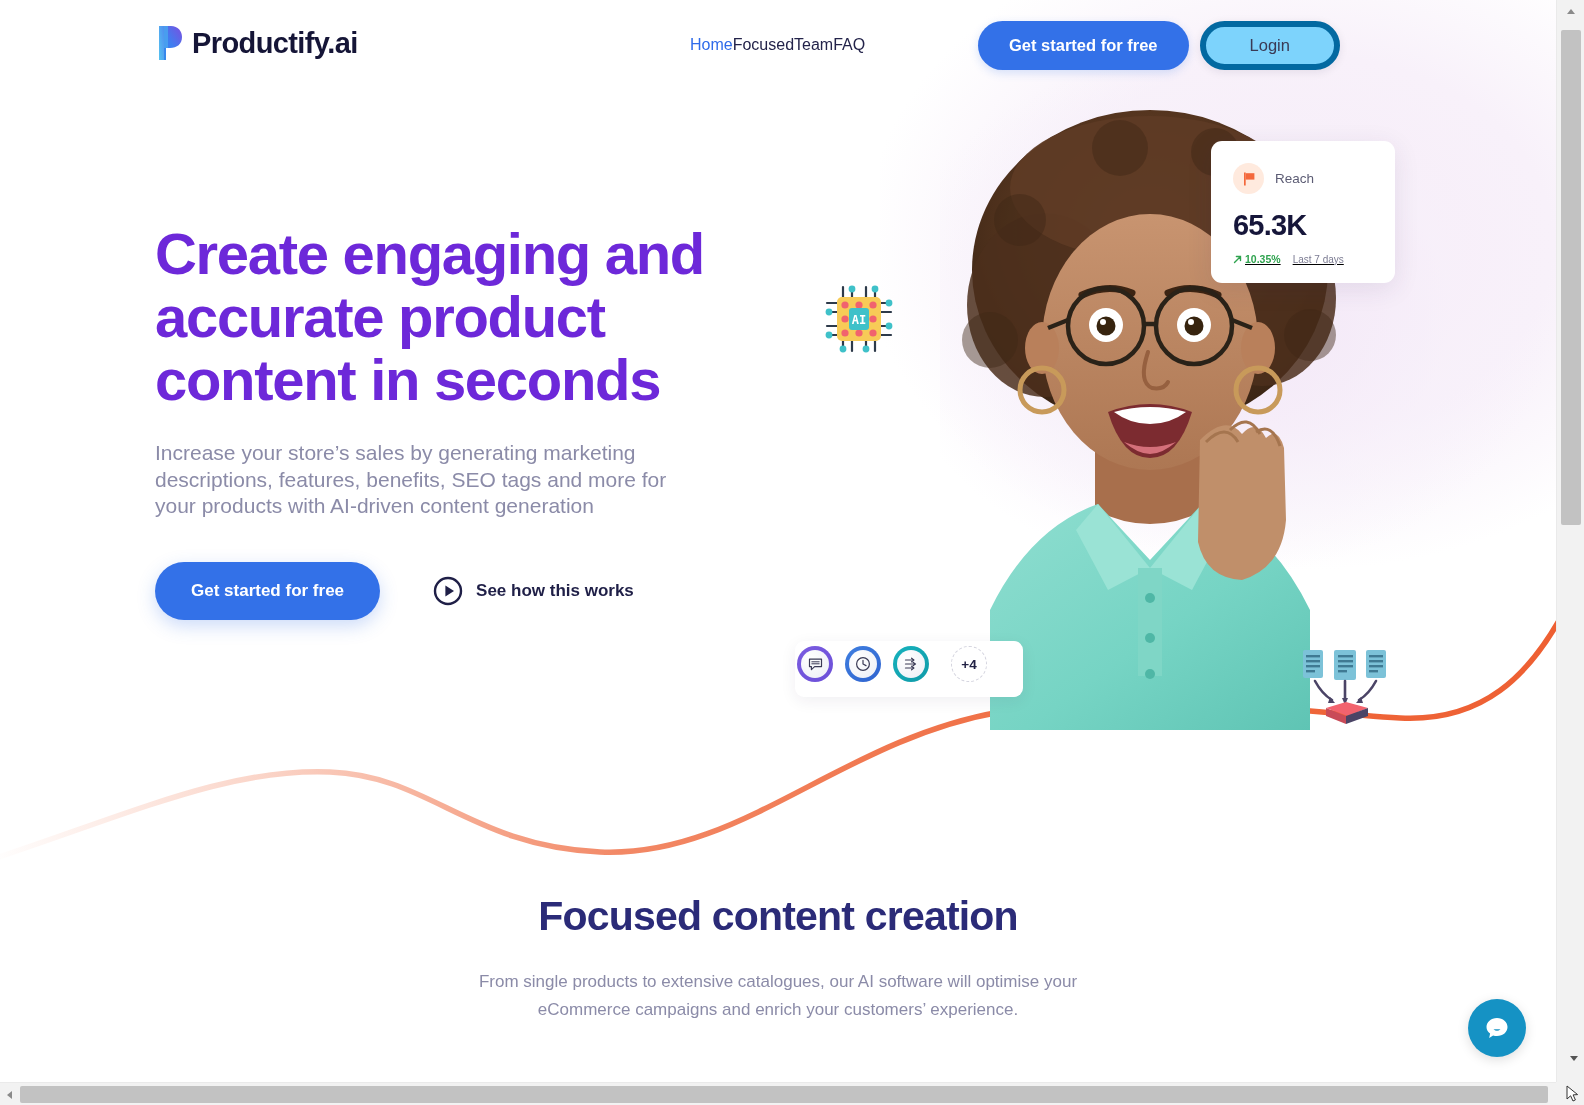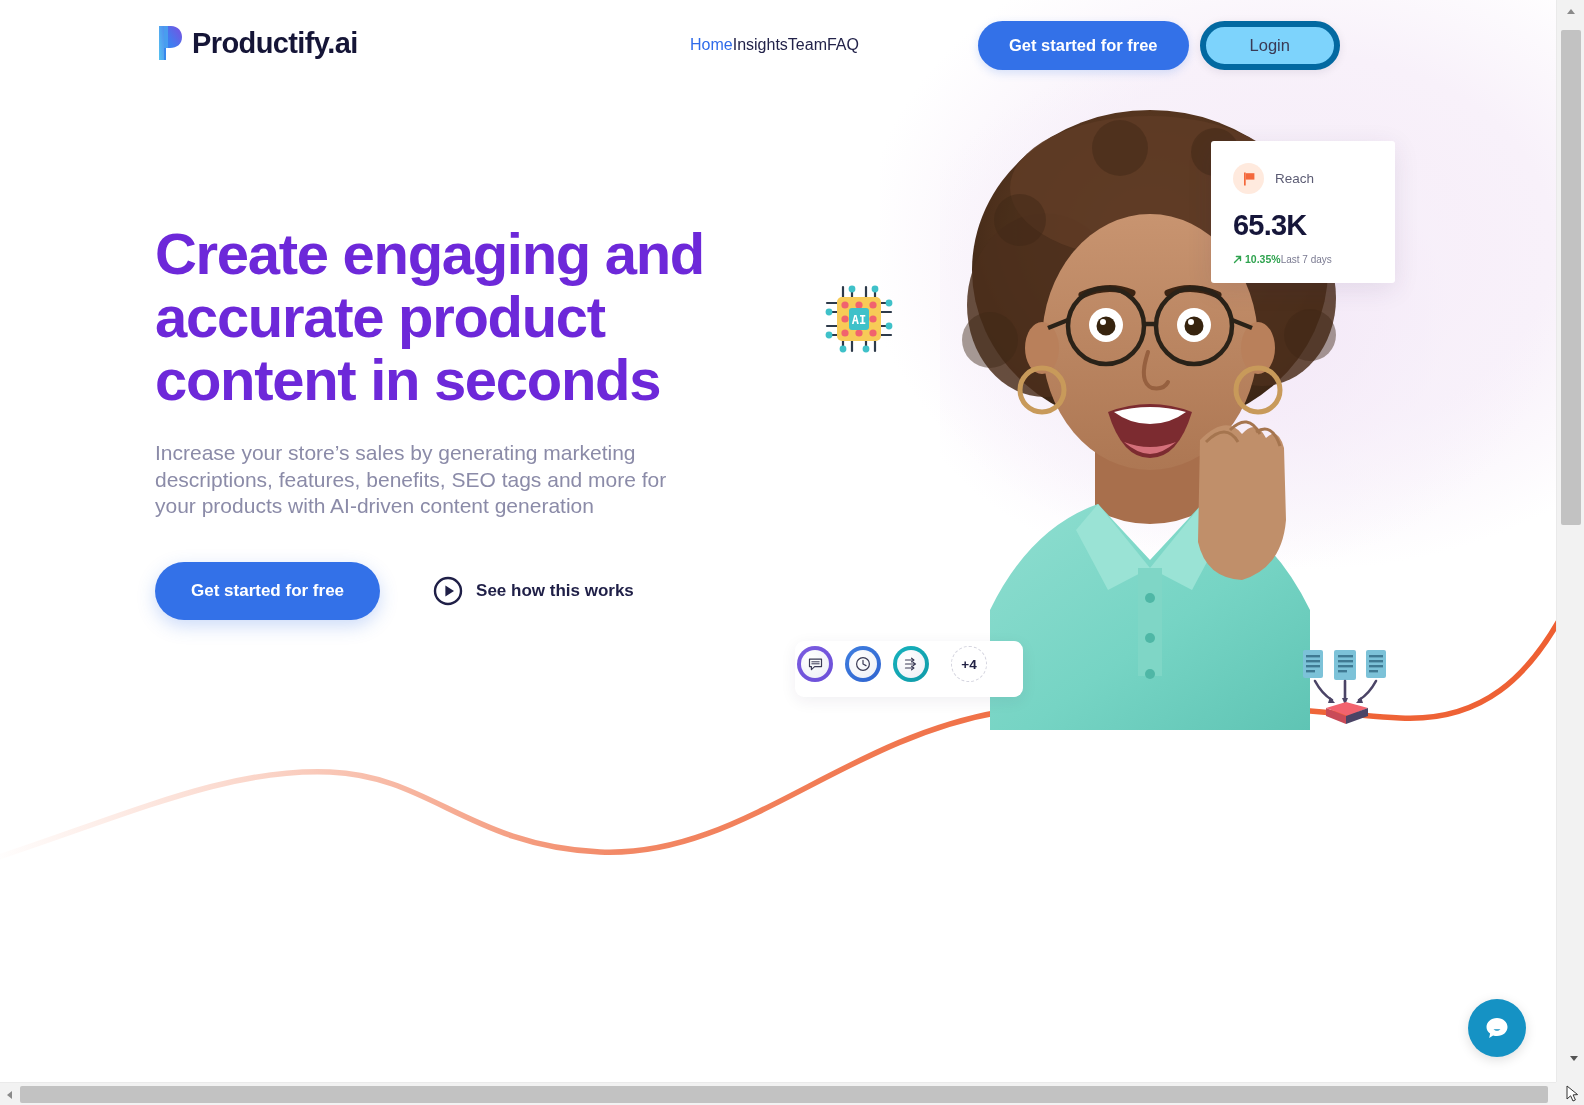--- a/index.html
+++ b/index.html
@@ -189,42 +189,42 @@
     left: 110px; top: 10px;
     width: 560px; height: 640px;
   }
 
   
   .stat-card {
     position: absolute;
     left: 1211px; top: 141px;
     width: 184px; height: 142px;
     background: #ffffff;
-    border-radius: 3px;
+    border-radius: 11px;
     box-shadow: 0 6px 26px rgba(60,40,90,0.10);
     padding: 22px 20px 0 22px;
     z-index: 30;
   }
   .stat-head { display: flex; align-items: center; gap: 11px; }
   .stat-badge {
     width: 31px; height: 31px;
     border-radius: 50%;
     background: #ffeade;
     display: flex; align-items: center; justify-content: center;
   }
   .stat-label { font-size: 13.5px; color: #5c5c74; }
   .stat-value {
     margin-top: 17px;
     font-size: 29px;
     font-weight: 700;
     letter-spacing: -0.8px;
     color: #16163a;
     line-height: 1;
   }
-  .stat-foot { margin-top: 13px; display: flex; align-items: center; gap: 0; }
+  .stat-foot { margin-top: 13px; display: flex; align-items: center; gap: 12px; text-decoration: underline; }
   .stat-delta {
     display: flex; align-items: center; gap: 3px;
     font-size: 10.5px; font-weight: 700; color: #2fa34f;
   }
   .stat-period { font-size: 10px; color: #7b7b92; }
 
   
   .badge-card {
     position: absolute;
     left: 795px; top: 641px;
@@ -398,21 +398,21 @@
           </defs>
           <path d="M4 2 L16 2 C23 2 27 7 27 13 C27 20 22 24 15 24 L11 24 L11 36 L4 36 Z" fill="url(#lg1)"></path>
           <path d="M4 2 L9 2 L9 36 L4 36 Z" fill="url(#lg2)"></path>
           <path d="M9 2 L13 2 L13 24 L9 24 Z" fill="#4aa3ef" opacity="0.85"></path>
         </svg>
         <span class="logo-text">Productify.ai</span>
       </div>
 
       <nav class="main-nav">
         <a href="#" class="active">Home</a>
-        <a href="#">Insights</a>
+        <a href="#">Focused</a>
         <a href="#">Team</a>
         <a href="#">FAQ</a>
       </nav>
 
       <div class="header-cta">
         <button class="btn-primary-sm">Get started for free</button>
         <button class="btn-login">Login</button>
       </div>
     </header>
 
@@ -663,20 +663,24 @@
           <stop offset="40%" stop-color="#f0734a" stop-opacity="0.85"></stop>
           <stop offset="70%" stop-color="#ef6a3e" stop-opacity="1"></stop>
           <stop offset="100%" stop-color="#ee5f32" stop-opacity="1"></stop>
         </linearGradient>
       </defs>
       <path d="M-10 300 C 140 250 230 208 330 212 C 430 216 470 286 600 292
                C 740 298 840 180 1000 152 C 1140 128 1270 150 1400 158
                C 1480 162 1530 120 1570 40" fill="none" stroke="url(#waveG)" stroke-width="5.5" stroke-linecap="round"></path>
     </svg>
 
+    <section class="section2">
+      <h2 class="section-title">Focused content creation</h2>
+      <p class="section-sub">From single products to extensive catalogues, our AI software will optimise your eCommerce campaigns and enrich your customers’ experience.</p>
+    </section>
 
     <div class="chat-fab">
       <svg width="30" height="30" viewBox="0 0 30 30">
         <path d="M15 5 C21 5 25.5 9 25.5 14 C25.5 19 21 23 15 23 C13.6 23 12.3 22.8 11.1 22.4
                  L7.2 25 L8.1 20.6 C5.9 19 4.5 16.7 4.5 14 C4.5 9 9 5 15 5 Z" fill="#ffffff"></path>
         <path d="M11.5 16.2 Q15 19.4 18.5 16.2 Z" fill="#1592c4"></path>
       </svg>
     </div>
 
   </div>

